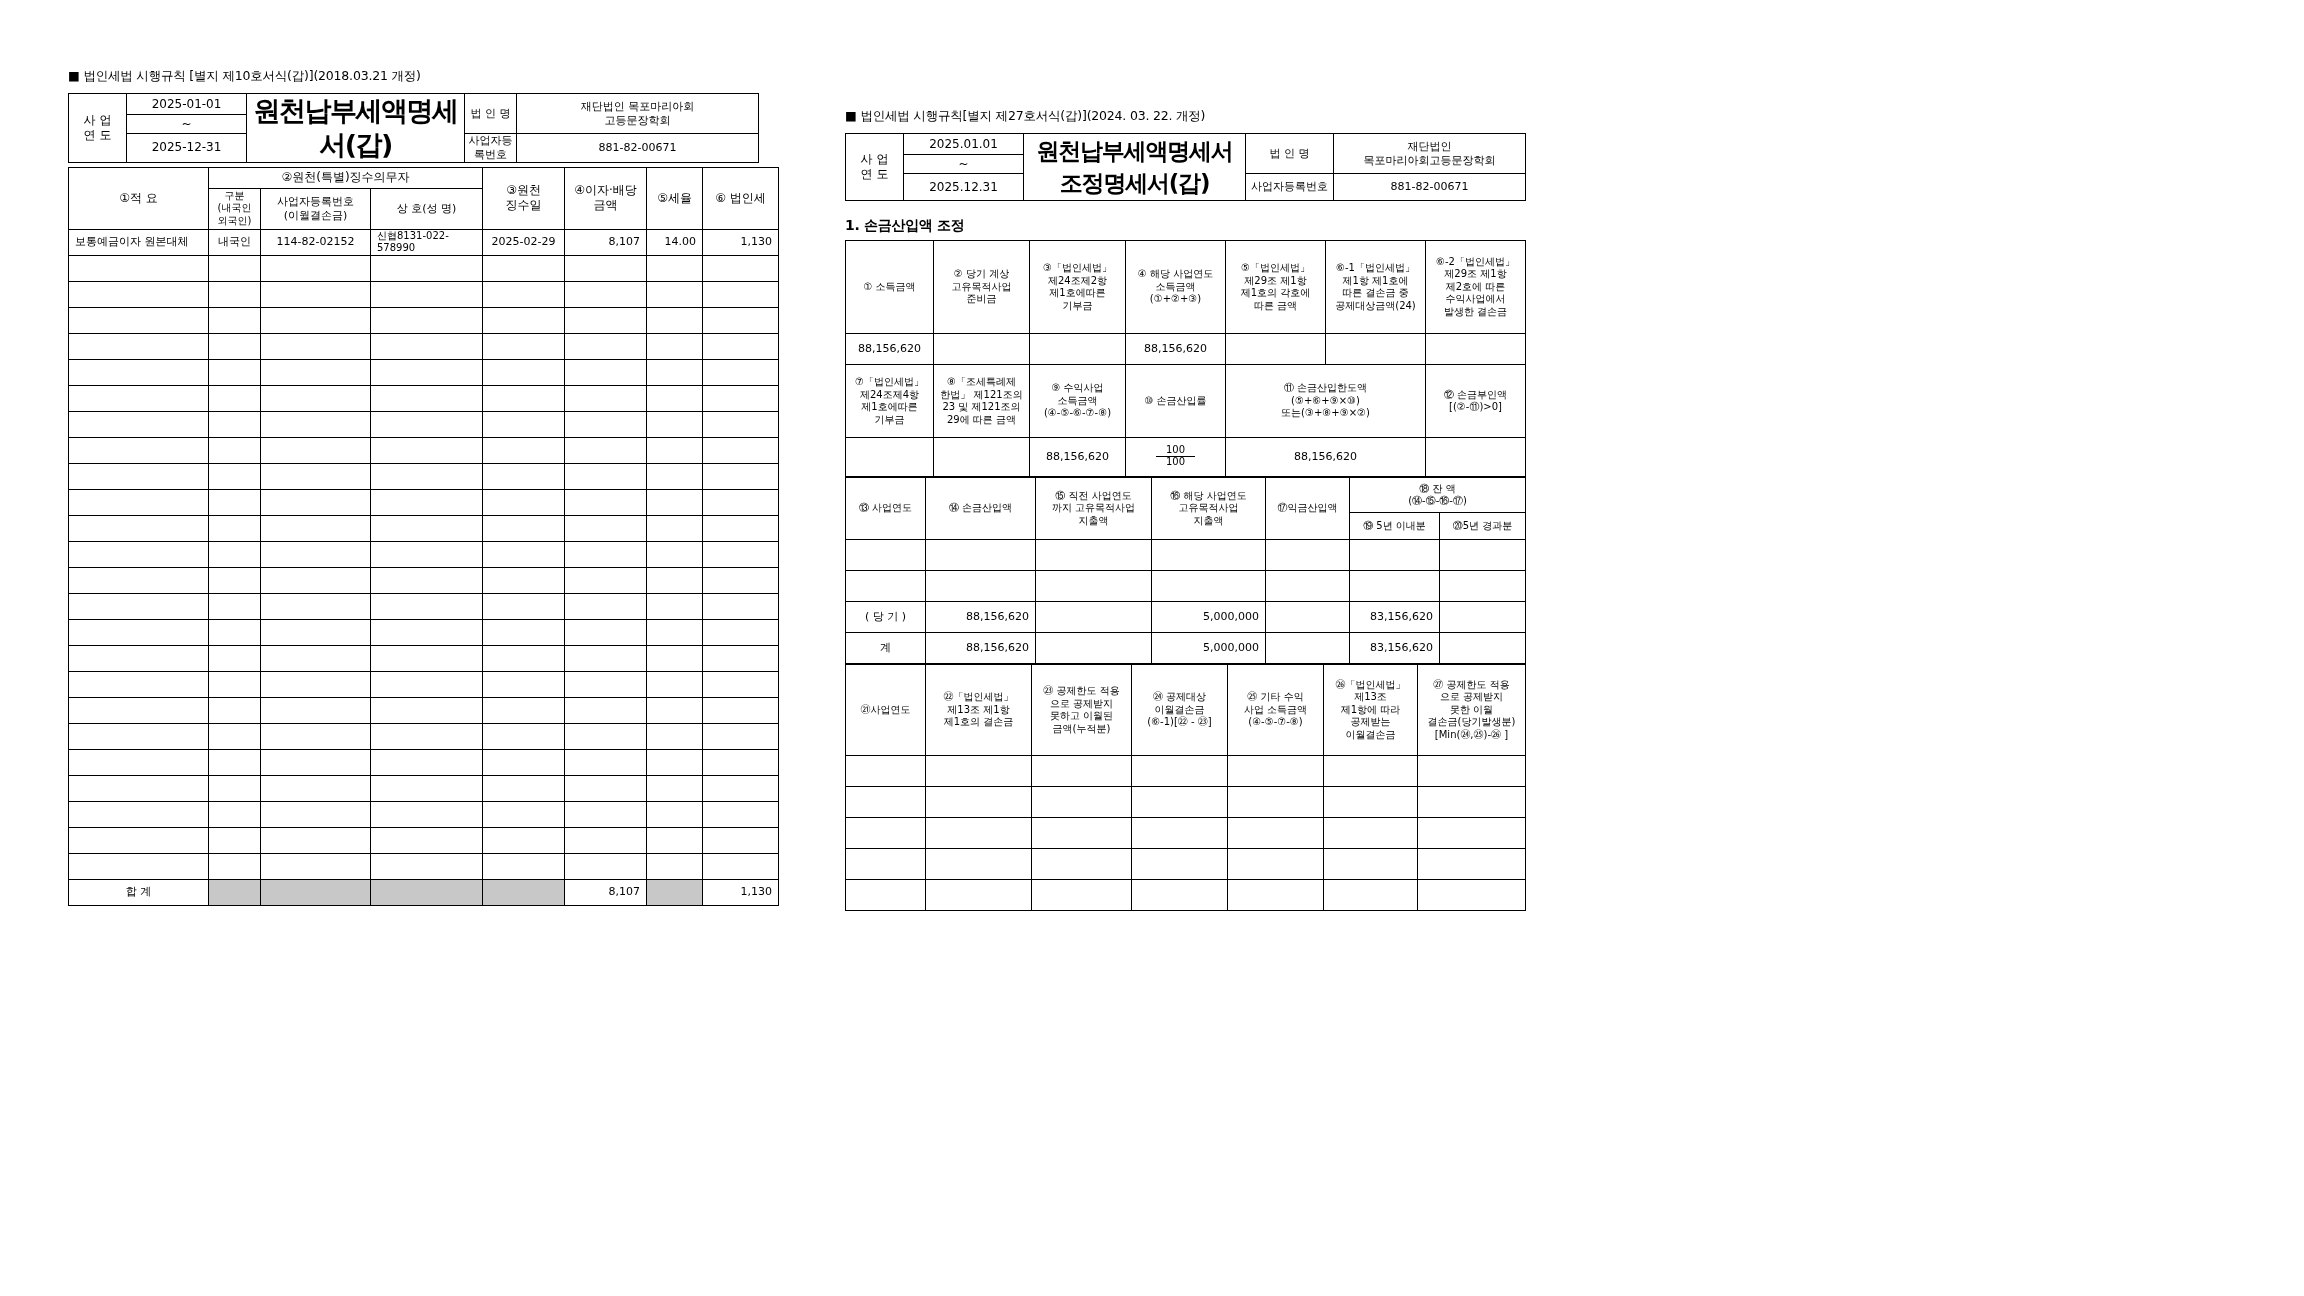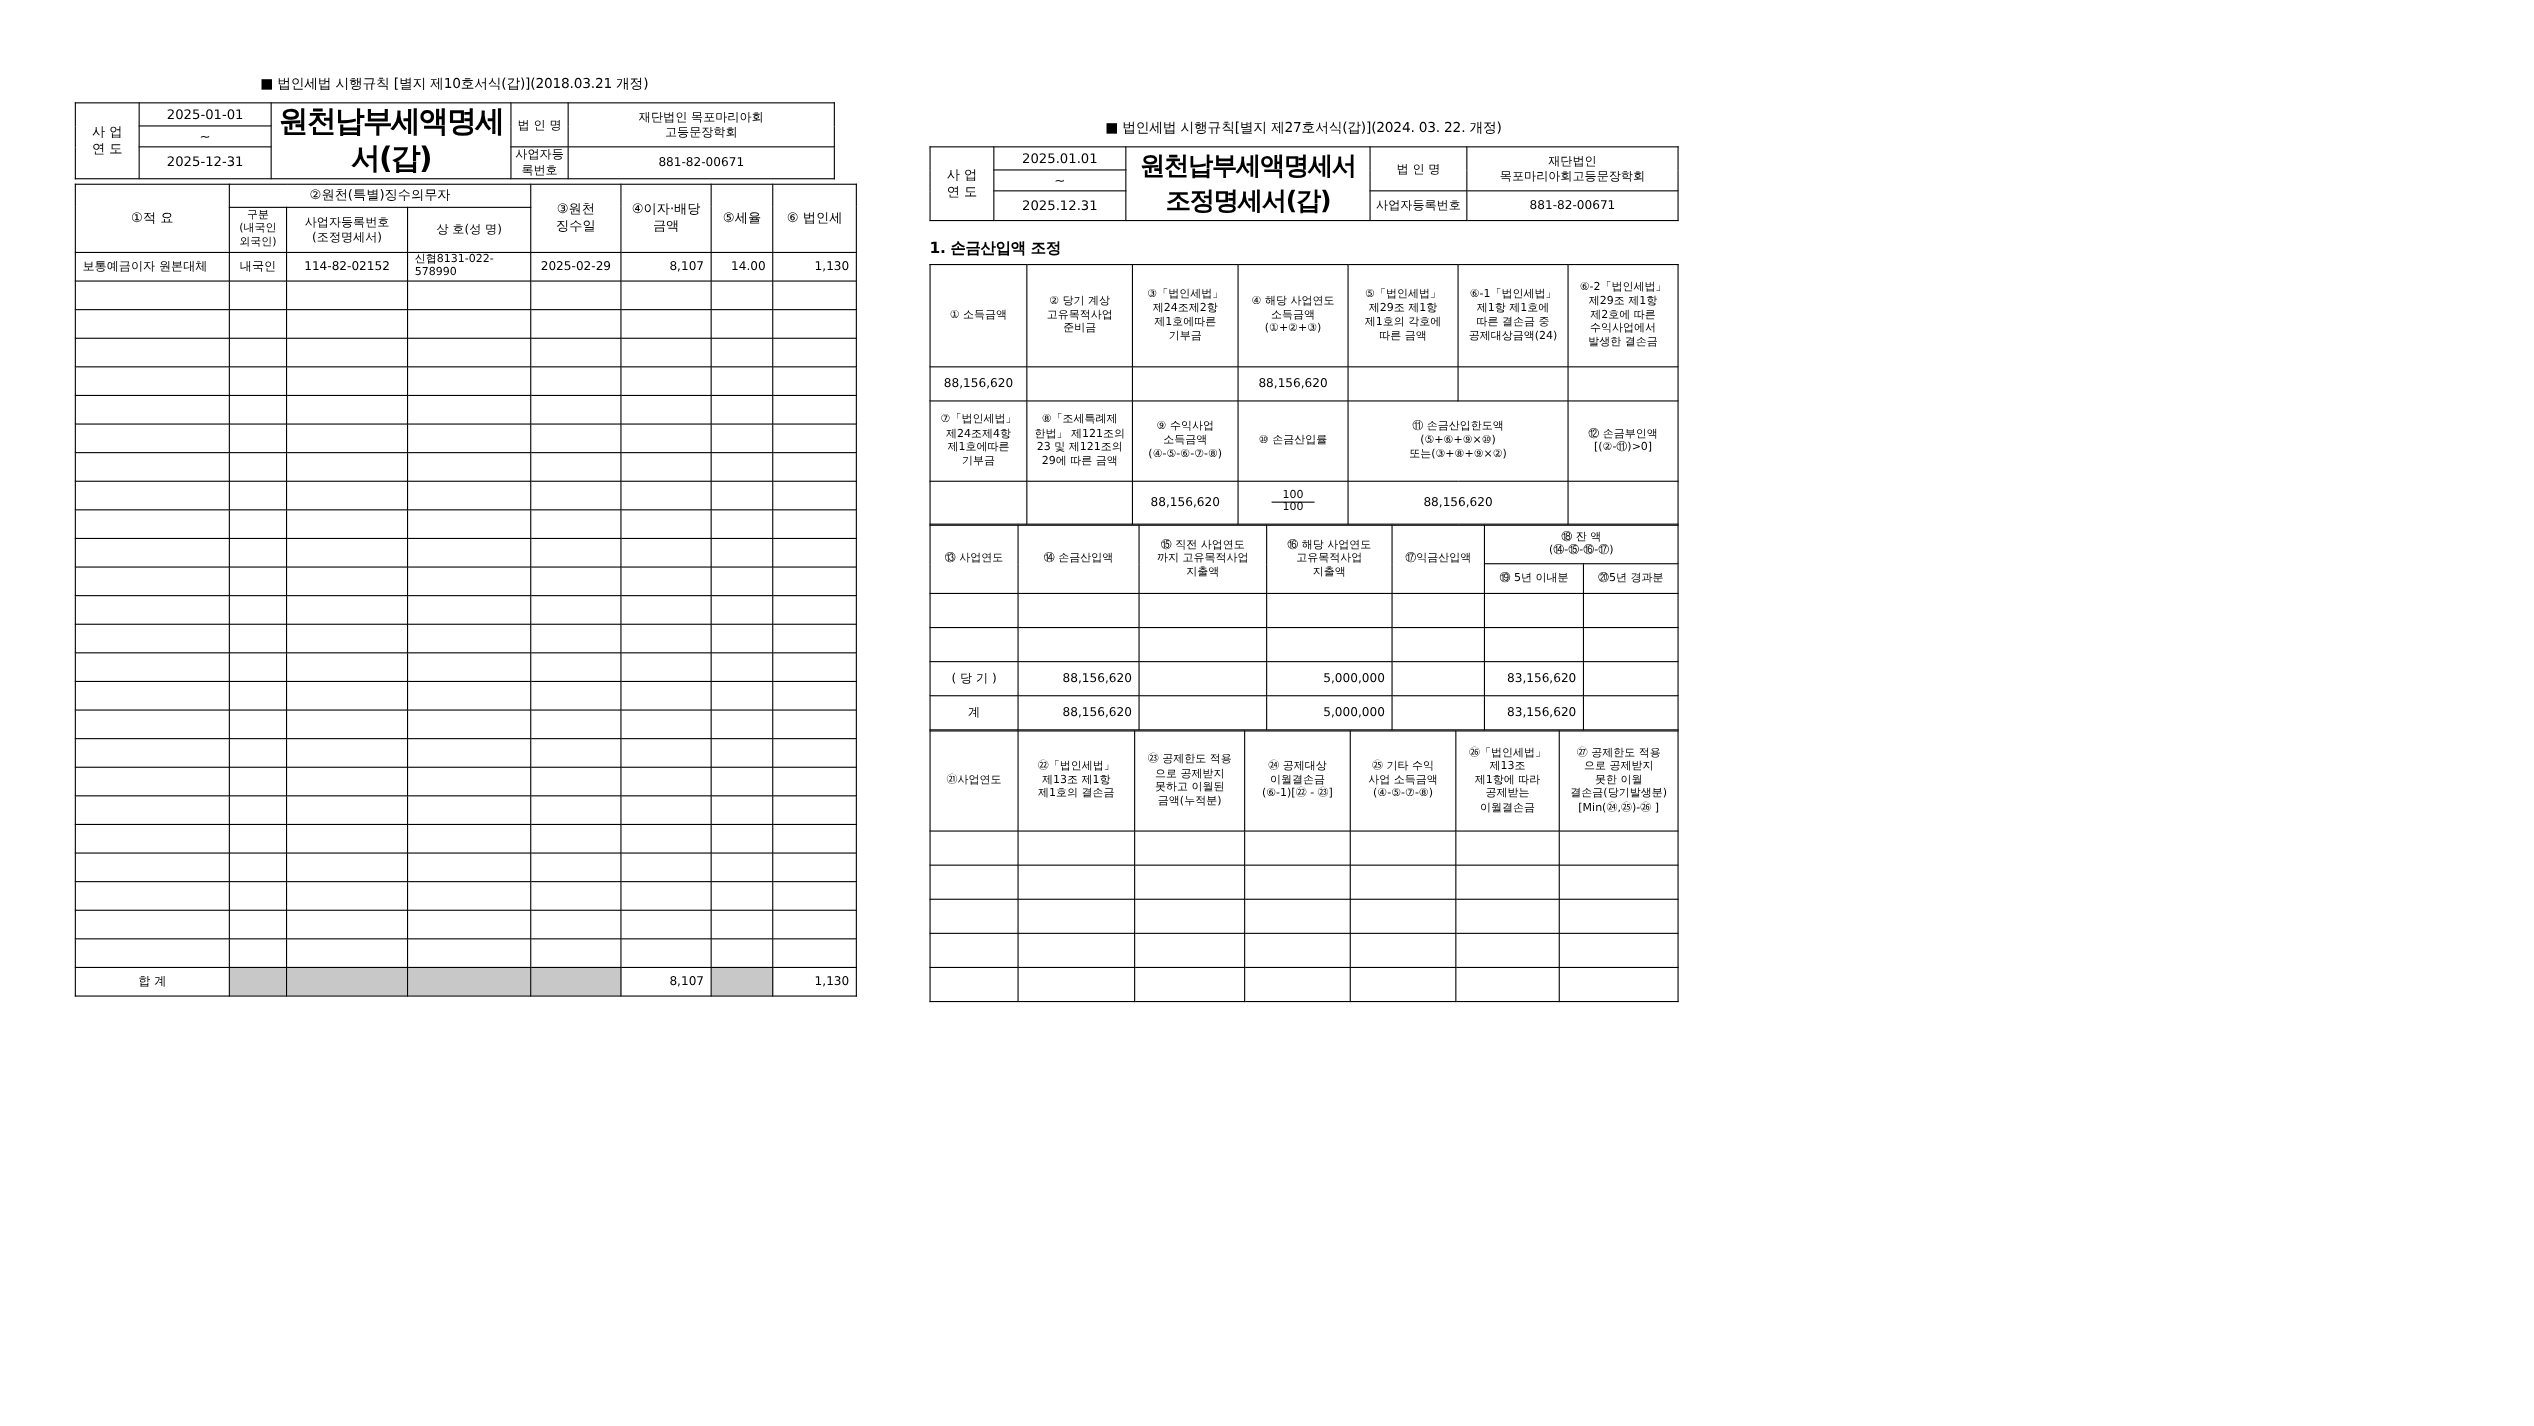--- a/index.html
+++ b/index.html
@@ -32,21 +32,20 @@
     font-weight: normal;
     vertical-align: middle;
     text-align: center;
     font-size: 12px;
     line-height: 1.25;
   }
   .formnote {
     font-size: 12.5px;
     letter-spacing: -0.2px;
     white-space: nowrap;
-    text-align: center;
   }
   .sectiontitle {
     font-size: 14px;
     font-weight: bold;
     letter-spacing: -0.3px;
   }
   .small { font-size: 11px; }
   .xsmall { font-size: 10px; }
   .right { text-align: right; padding-right: 6px; }
   .left { text-align: left; padding-left: 6px; }
@@ -172,21 +171,21 @@
         <td rowspan="2" class="hdr">⑥ 법인세</td>
       </tr>
       <tr>
         <td style="height:40px" class="xsmall">
           <div>구분</div>
           <div>(내국인</div>
           <div>외국인)</div>
         </td>
         <td class="small">
           <div>사업자등록번호</div>
-          <div>(조정명세서)</div>
+          <div>(이월결손금)</div>
         </td>
         <td class="small">상 호(성 명)</td>
       </tr>
 
       <tr>
         <td class="small left nowrap">보통예금이자 원본대체</td>
         <td class="small">내국인</td>
         <td class="small">114-82-02152</td>
         <td class="xsmall left">신협8131-022-578990</td>
         <td class="small">2025-02-29</td>

